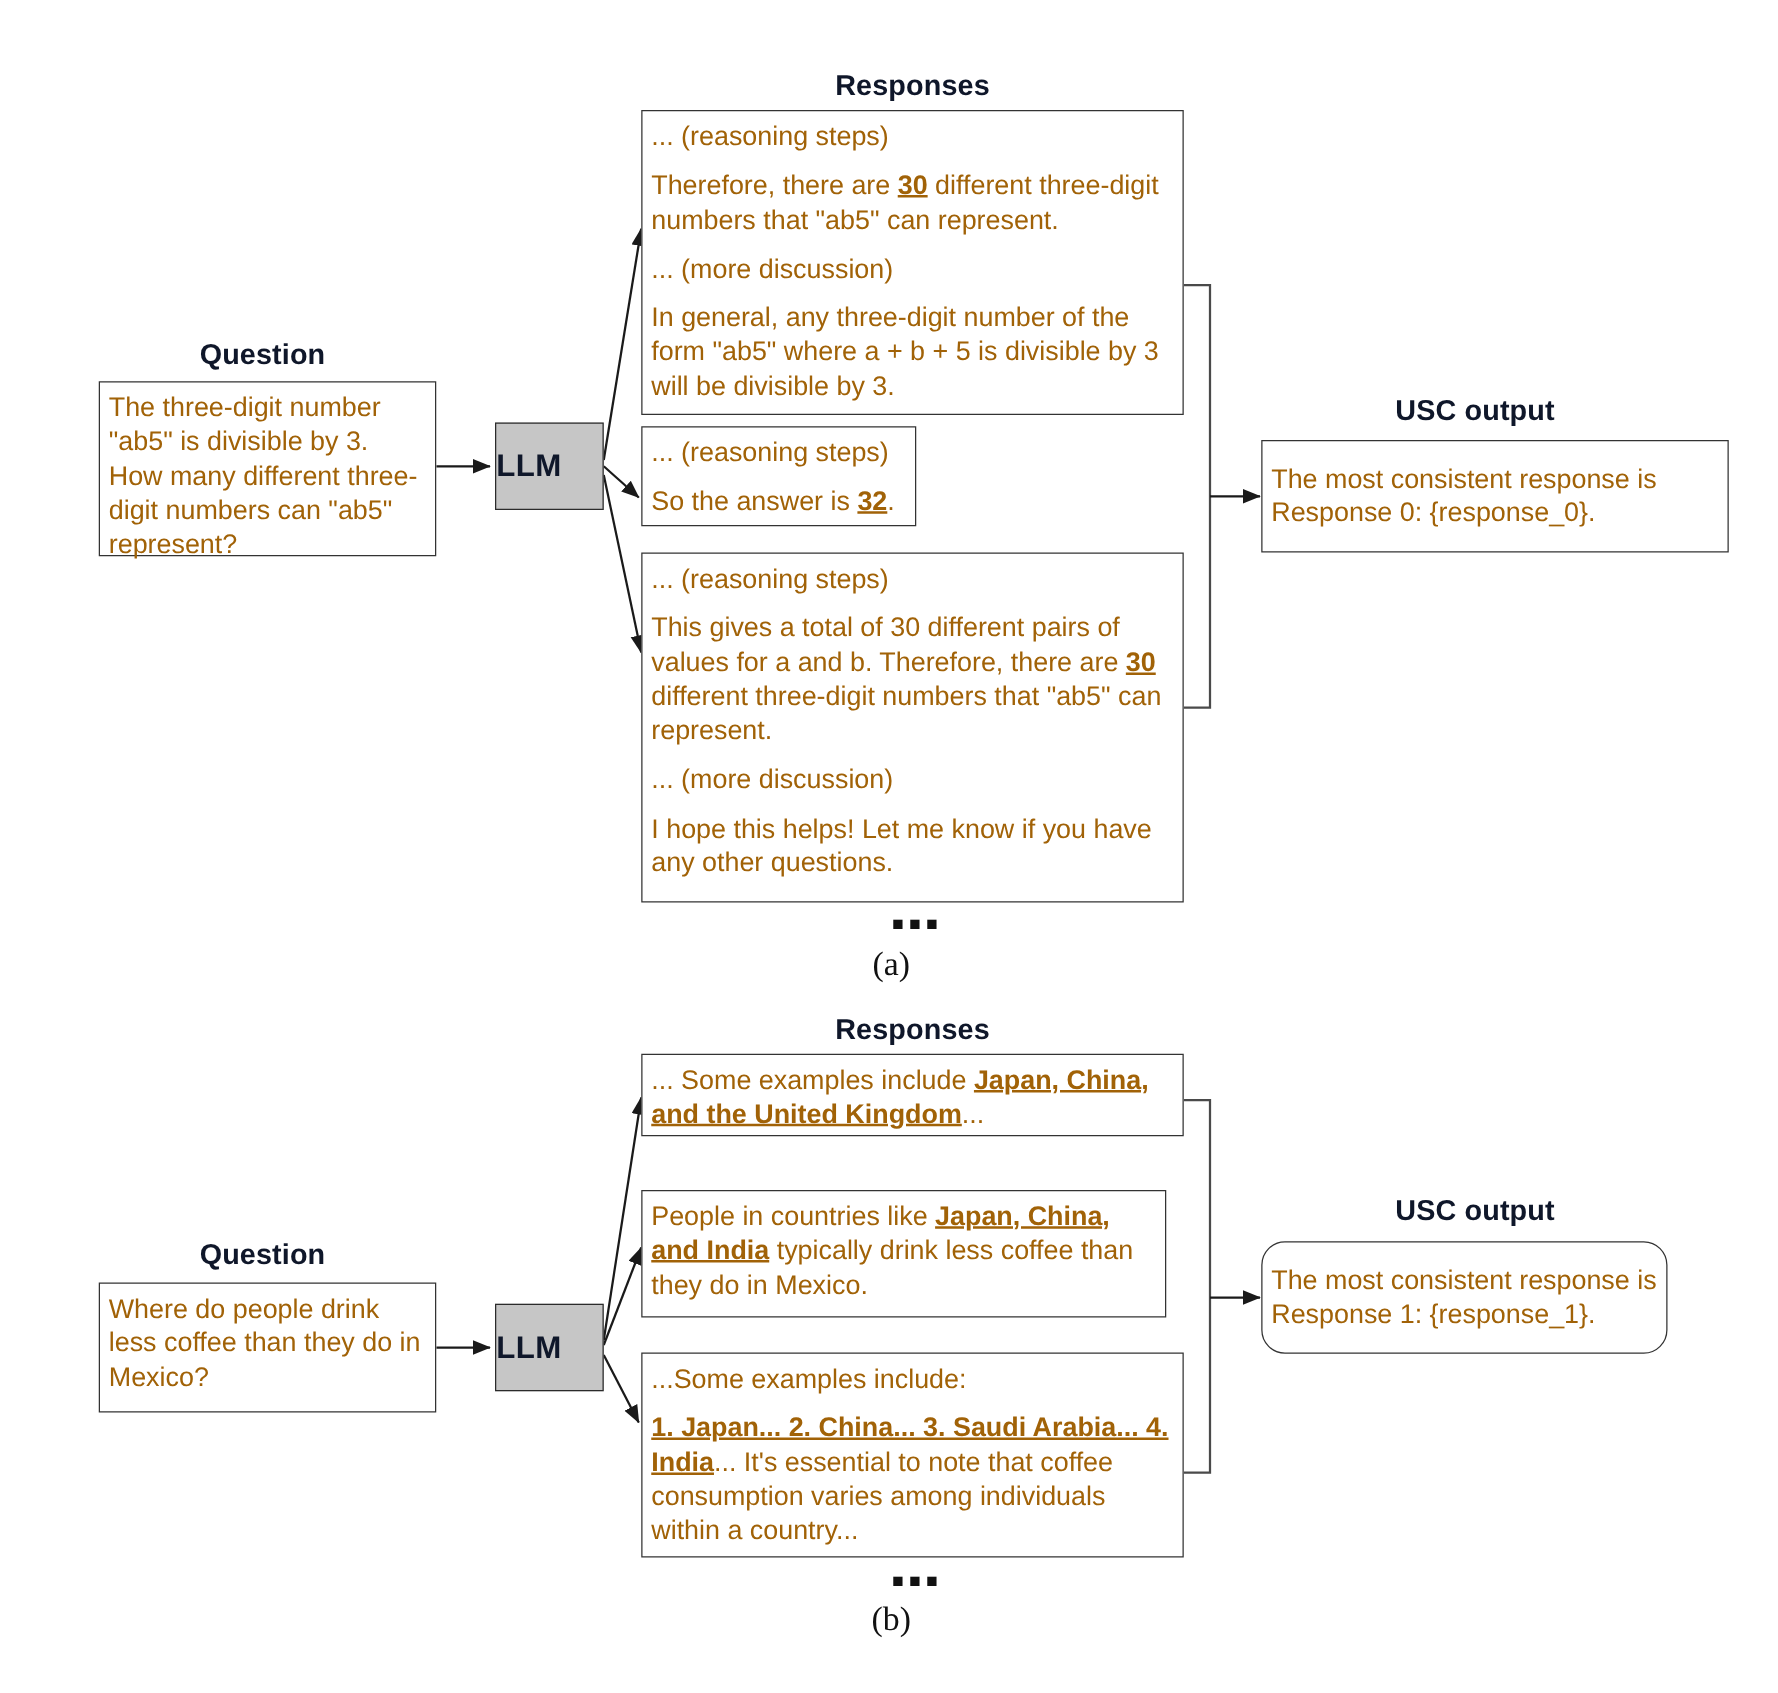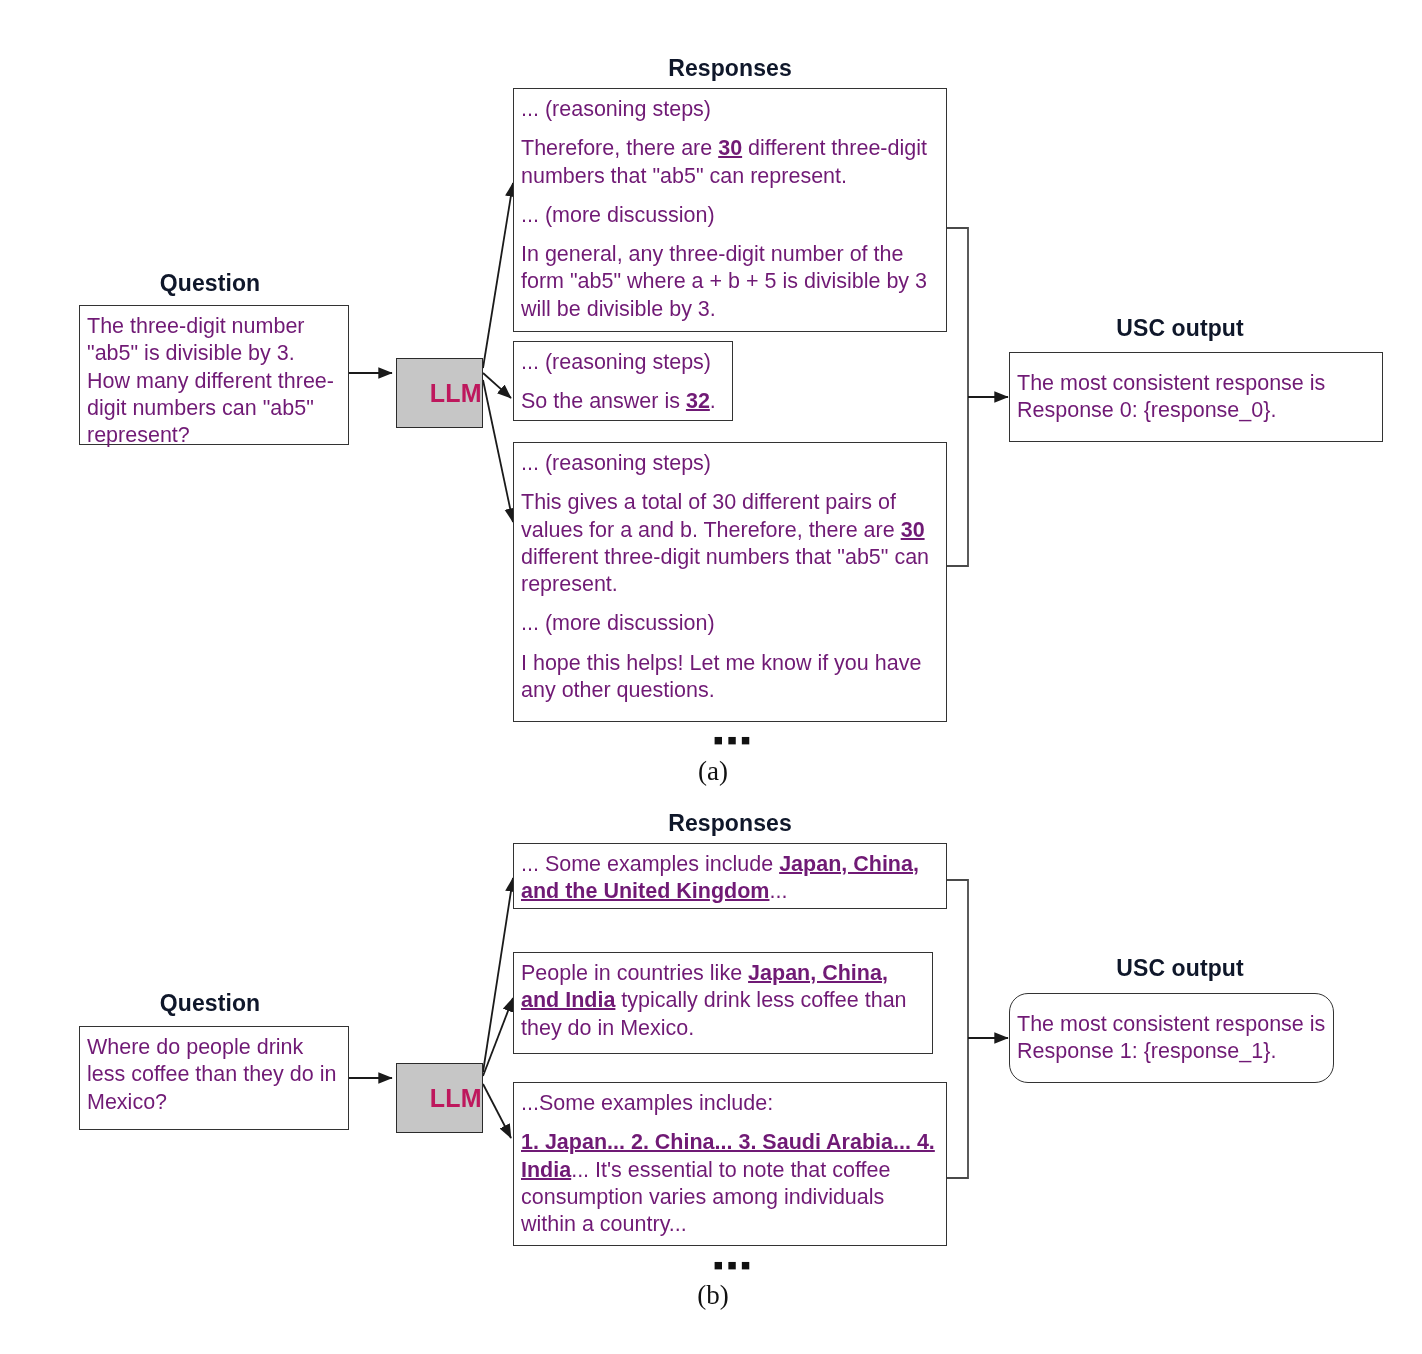--- a/index.html
+++ b/index.html
@@ -37,43 +37,42 @@
     box-sizing: border-box;
     border: 1.6px solid #333;
     background: #ffffff;
     padding: 7px 6px 7px 7px;
   }
 
   .box p {
     margin: 0 0 12px 0;
     font-size: 21.5px;
     line-height: 1.27;
-    color: #701a75;
+    color: #a16207;
   }
   .box p:last-child { margin-bottom: 0; }
 
   .box b {
     font-weight: bold;
     text-decoration: underline;
     text-underline-offset: 1px;
   }
 
   .llm-node {
     position: absolute;
     box-sizing: border-box;
     border: 1.8px solid #2b2b2b;
     background: #c6c6c6;
     display: flex;
     align-items: center;
-    justify-content: flex-end;
+    justify-content: flex-start;
     font-weight: bold;
     font-size: 25px;
-    color: #be185d;
+    color: #0f172a;
     letter-spacing: 0.3px;
-    margin-top: 20px;
   }
 
   .dots {
     position: absolute;
     font-size: 30px;
     font-weight: bold;
     line-height: 1;
     letter-spacing: 3px;
     color: #111;
   }

